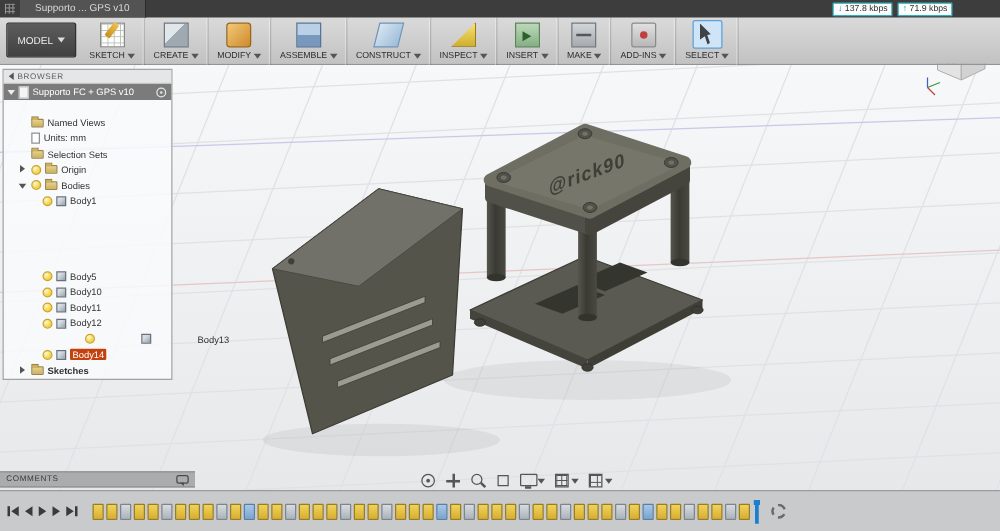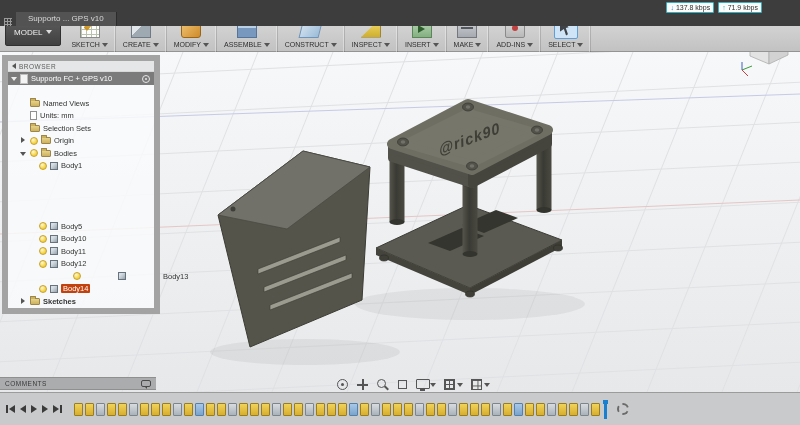--- a/index.html
+++ b/index.html
@@ -1,20 +1,20 @@
 <!DOCTYPE html>
 <html><head>
 <meta charset="utf-8">
 <style>
   *{margin:0;padding:0;box-sizing:border-box}
   html,body{width:800px;height:425px;overflow:hidden}
   body{position:relative;font-family:"Liberation Sans",sans-serif;background:#e8e9eb}
 
   
-  #titlebar{position:absolute;top:0;left:0;right:0;height:26px;background:#3d3d3d;display:flex;align-items:flex-end;z-index:10}
+  #titlebar{position:absolute;top:0;left:0;right:0;height:14px;background:#3d3d3d;display:flex;align-items:center;z-index:10}
   .app-grid-icon{width:16px;display:flex;align-items:center;justify-content:center}
   .app-grid-icon i{display:block;width:8px;height:8px;background-image:linear-gradient(#9a9a9a 1px,transparent 1px),linear-gradient(90deg,#9a9a9a 1px,transparent 1px);background-size:3px 3px}
   .doc-tab{background:#535353;color:#d9d9d9;font-size:8px;line-height:14px;padding:0 12px;border-right:1px solid #2c2c2c;white-space:nowrap}
   #net-badges{position:absolute;top:2px;right:38px;display:flex;gap:4px;z-index:11}
   .badge{display:flex;align-items:center;height:11px;border:1px solid #35b0c0;background:#fbfdfd;font-size:7px;color:#2e2e2e;padding:0 3px;gap:2px;border-radius:1px}
   .arr{font-size:7px;line-height:7px;font-weight:bold}
   .arr.down{color:#2f7fd0}.arr.up{color:#1fae9e}
 
   
   #toolbar{position:absolute;top:14px;left:0;right:0;height:38px;background:linear-gradient(#dadada,#c2c2c2);border-bottom:1px solid #949494;display:flex;align-items:flex-start;z-index:9}
@@ -45,21 +45,21 @@
   
   #viewport{position:absolute;top:52px;left:0;width:800px;height:340px;background:linear-gradient(#f7f8f9,#e7e8ea);z-index:1}
   #vp-svg{width:100%;height:100%;display:block}
   .axis-b{stroke:#c7c9e8;stroke-width:1}
   .axis-r{stroke:#e6c6c6;stroke-width:1}
 
   
   #viewcube{position:absolute;top:20px;right:6px;width:58px;height:60px;z-index:7}
 
   
-  #browser{position:absolute;left:2px;top:55px;width:158px;background:rgba(249,250,251,.85);border:6px solid #a3a3a3;z-index:6}
+  #browser{position:absolute;left:2px;top:55px;width:136px;background:rgba(249,250,251,.85);border:1px solid #a3a3a3;z-index:6}
   #browser-header{height:11px;display:flex;align-items:center;gap:3px;padding-left:4px;background:rgba(228,229,230,.95);font-size:6.5px;letter-spacing:.5px;color:#5c5c5c;border-bottom:1px solid #d8d8d8}
   .collapse-tri{width:0;height:0;border-top:3px solid transparent;border-bottom:3px solid transparent;border-right:4px solid #555}
   #root-row{height:13px;background:#7b7b7b;color:#fff;display:flex;align-items:center;gap:3px;padding-left:3px;font-size:7.5px}
   .root-caret{width:0;height:0;border-left:3px solid transparent;border-right:3px solid transparent;border-top:4px solid #eee}
   .tw-doc-root{width:8px;height:10px;background:#f4f4f4;border:1px solid #bfbfbf;flex:none}
   .tw-ground{width:8px;height:8px;border:1px solid #e6e6e6;border-radius:50%;position:relative;margin-left:auto;margin-right:4px;flex:none}
   .tw-ground::after{content:"";position:absolute;left:2px;top:2px;width:2px;height:2px;background:#e6e6e6;border-radius:50%}
   .tree-row{height:12.5px;display:flex;align-items:center;gap:3px;font-size:7.5px;color:#333}
   .tw-arrow{width:7px;height:7px;position:relative;flex:none}
   .tw-arrow.right::after{content:"";position:absolute;left:1px;top:0;border-top:3px solid transparent;border-bottom:3px solid transparent;border-left:4px solid #555}

